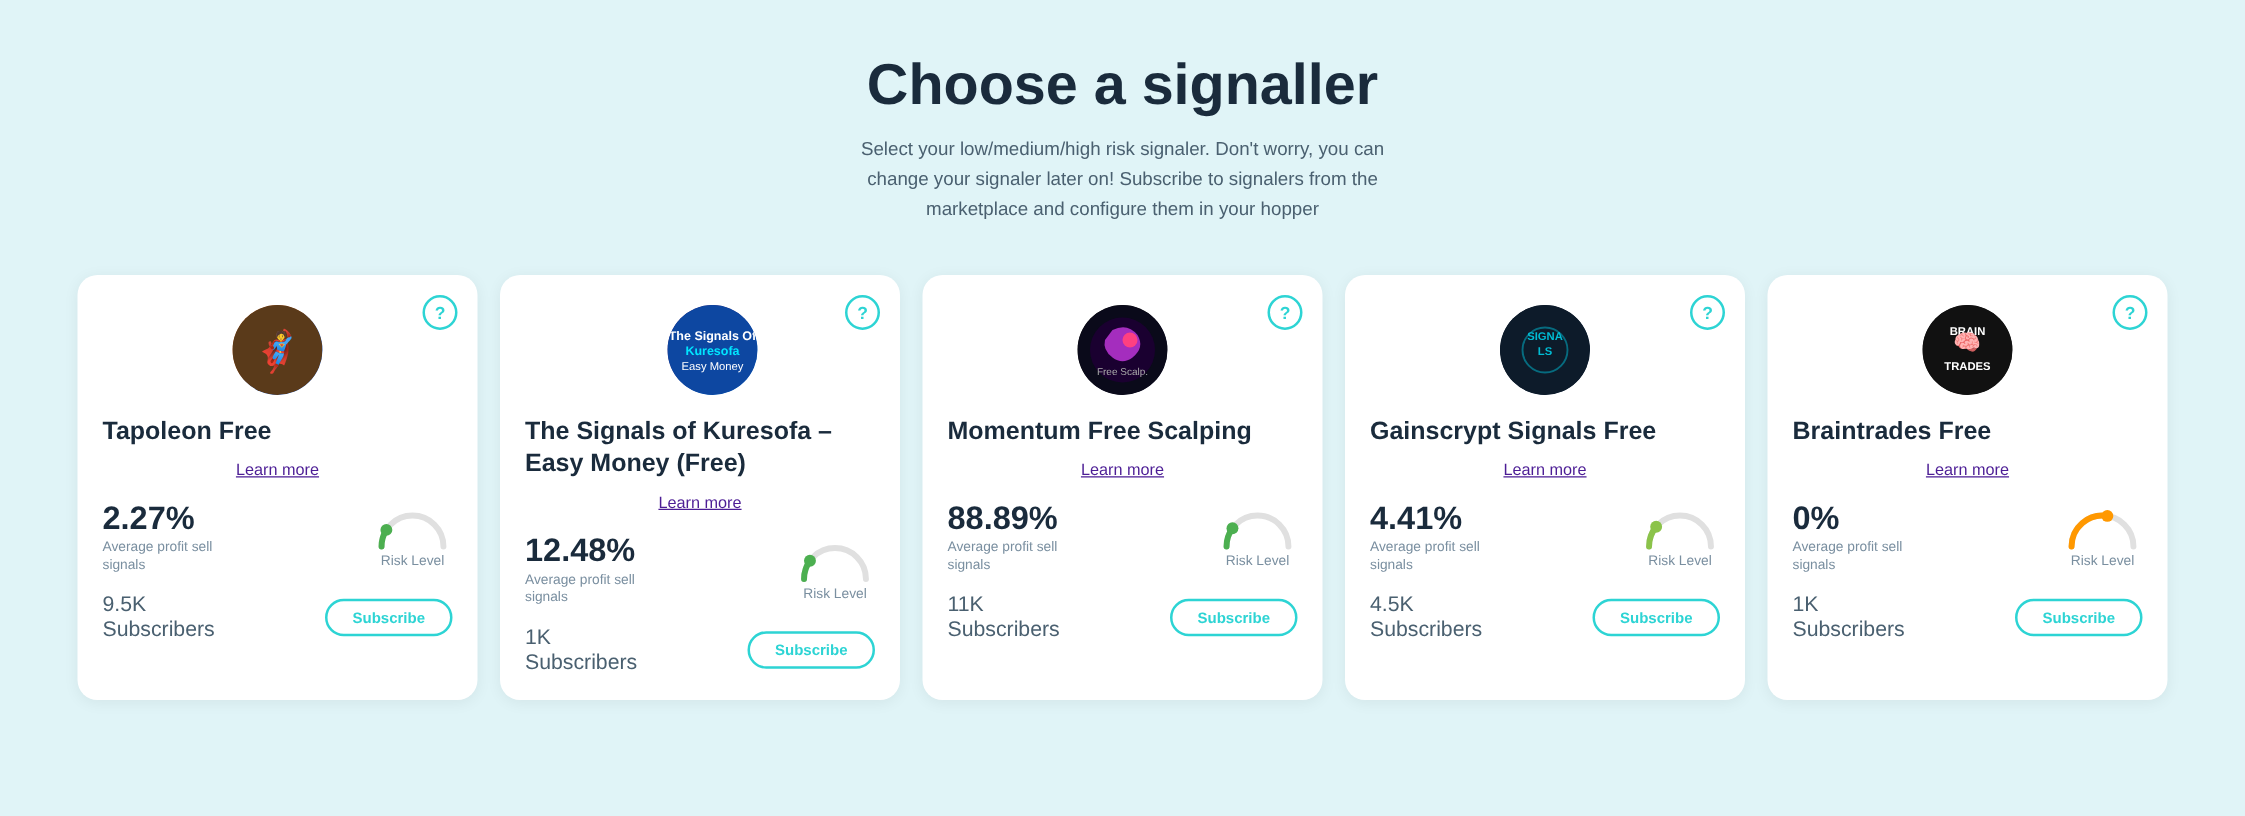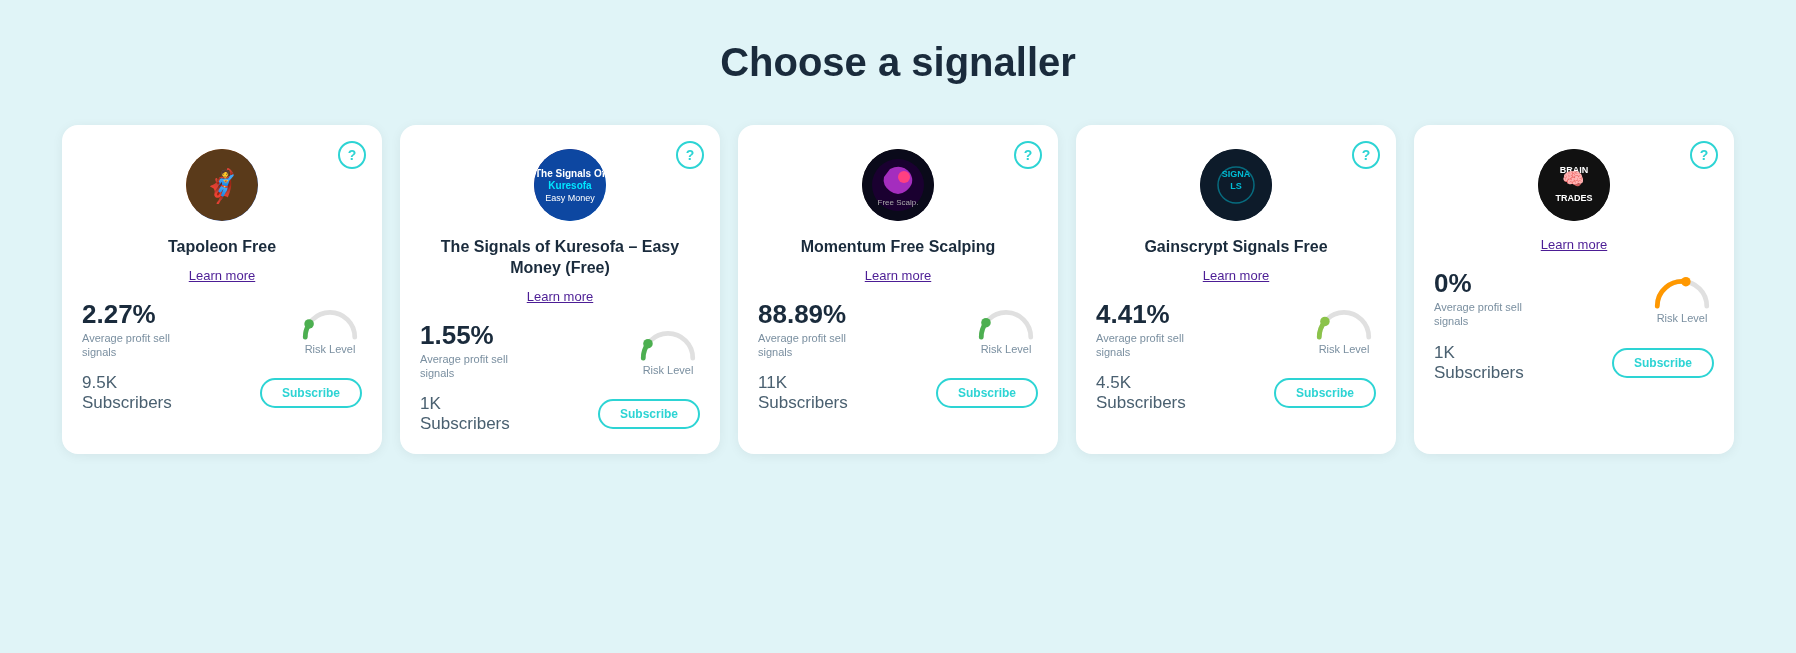--- a/index.html
+++ b/index.html
@@ -13,23 +13,24 @@
       align-items: center;
       padding: 40px 20px 40px;
     }
 
     .page-header {
       text-align: center;
       margin-bottom: 40px;
     }
 
     .page-title {
-      font-size: 40px;
+      font-size: 46px;
       font-weight: 600;
       color: #1a2b3c;
+      margin-bottom: 14px;
     }
 
     .page-subtitle {
       font-size: 15px;
       color: #4a6070;
       line-height: 1.6;
       max-width: 460px;
       margin: 0 auto;
     }
 
@@ -88,22 +89,22 @@
     }
 
     
     .avatar-tapoleon { background: linear-gradient(135deg, #8B4513 40%, #3b6abf 60%); }
     .avatar-kuresofa { background: linear-gradient(135deg, #1a237e 30%, #1565c0 70%); margin-left: 20px; }
     .avatar-momentum { background: linear-gradient(135deg, #111 40%, #1a1a2e 60%); }
     .avatar-gainscrypt { background: linear-gradient(135deg, #0d1b2a 40%, #162a40 60%); }
     .avatar-braintrades { background: linear-gradient(135deg, #111 40%, #1c1c1c 60%); }
 
     .card-name {
-      text-align: center;
-      font-size: 16px;
+      text-align: left;
+      font-size: 20px;
       font-weight: 700;
       color: #1a2b3c;
       margin-bottom: 10px;
       line-height: 1.3;
     }
 
     .card-learn-more {
       display: block;
       text-align: center;
       font-size: 13px;
@@ -187,20 +188,21 @@
       font-weight: 600;
       cursor: pointer;
       white-space: nowrap;
     }
   </style>
 </head>
 <body>
 
 <div class="page-header">
   <h1 class="page-title">Choose a signaller</h1>
+  <p class="page-subtitle">Select your low/medium/high risk signaler. Don't worry, you can change your signaler later on! Subscribe to signalers from the marketplace and configure them in your hopper</p>
 </div>
 
 <div class="cards-container" id="cards-container">
 <div class="card">
       <button class="card-help-btn">?</button>
 
       <div class="card-avatar-wrap">
         <div class="card-avatar avatar-tapoleon">
           <svg width="72" height="72" viewBox="0 0 72 72">
         <circle cx="36" cy="36" r="36" fill="#5a3a1a"></circle>
@@ -251,21 +253,21 @@
         </svg>
         </div>
       </div>
 
       <div class="card-name">The Signals of Kuresofa – Easy Money (Free)</div>
 
       <a class="card-learn-more">Learn more</a>
 
       <div class="card-stats">
         <div class="stat-left">
-          <span class="stat-percent">1.55%</span>
+          <span class="stat-percent">12.48%</span>
           <span class="stat-label">Average profit sell signals</span>
         </div>
         <div class="stat-right">
           <div class="risk-gauge">
             <svg viewBox="0 0 64 42" width="64" height="42">
 
       <path d="M 6 38 A 26 26 0 0 1 58 38" fill="none" stroke="#e0e0e0" stroke-width="5" stroke-linecap="round"></path>
 
       <path d="M 6 38 A 26 26 0 0 1 10.97 22.72" fill="none" stroke="#4caf50" stroke-width="5" stroke-linecap="round"></path>
 
@@ -375,20 +377,21 @@
         <div class="card-avatar avatar-braintrades">
           <svg width="72" height="72" viewBox="0 0 72 72">
         <circle cx="36" cy="36" r="36" fill="#111"></circle>
         <text x="36" y="24" text-anchor="middle" font-size="9" fill="#fff" font-weight="bold">BRAIN</text>
         <text x="36" y="36" text-anchor="middle" font-size="18" fill="#fff">🧠</text>
         <text x="36" y="52" text-anchor="middle" font-size="9" fill="#fff" font-weight="bold">TRADES</text>
         </svg>
         </div>
       </div>
 
+      <div class="card-name">Braintrades Free</div>
 
       <a class="card-learn-more">Learn more</a>
 
       <div class="card-stats">
         <div class="stat-left">
           <span class="stat-percent">0%</span>
           <span class="stat-label">Average profit sell signals</span>
         </div>
         <div class="stat-right">
           <div class="risk-gauge">

